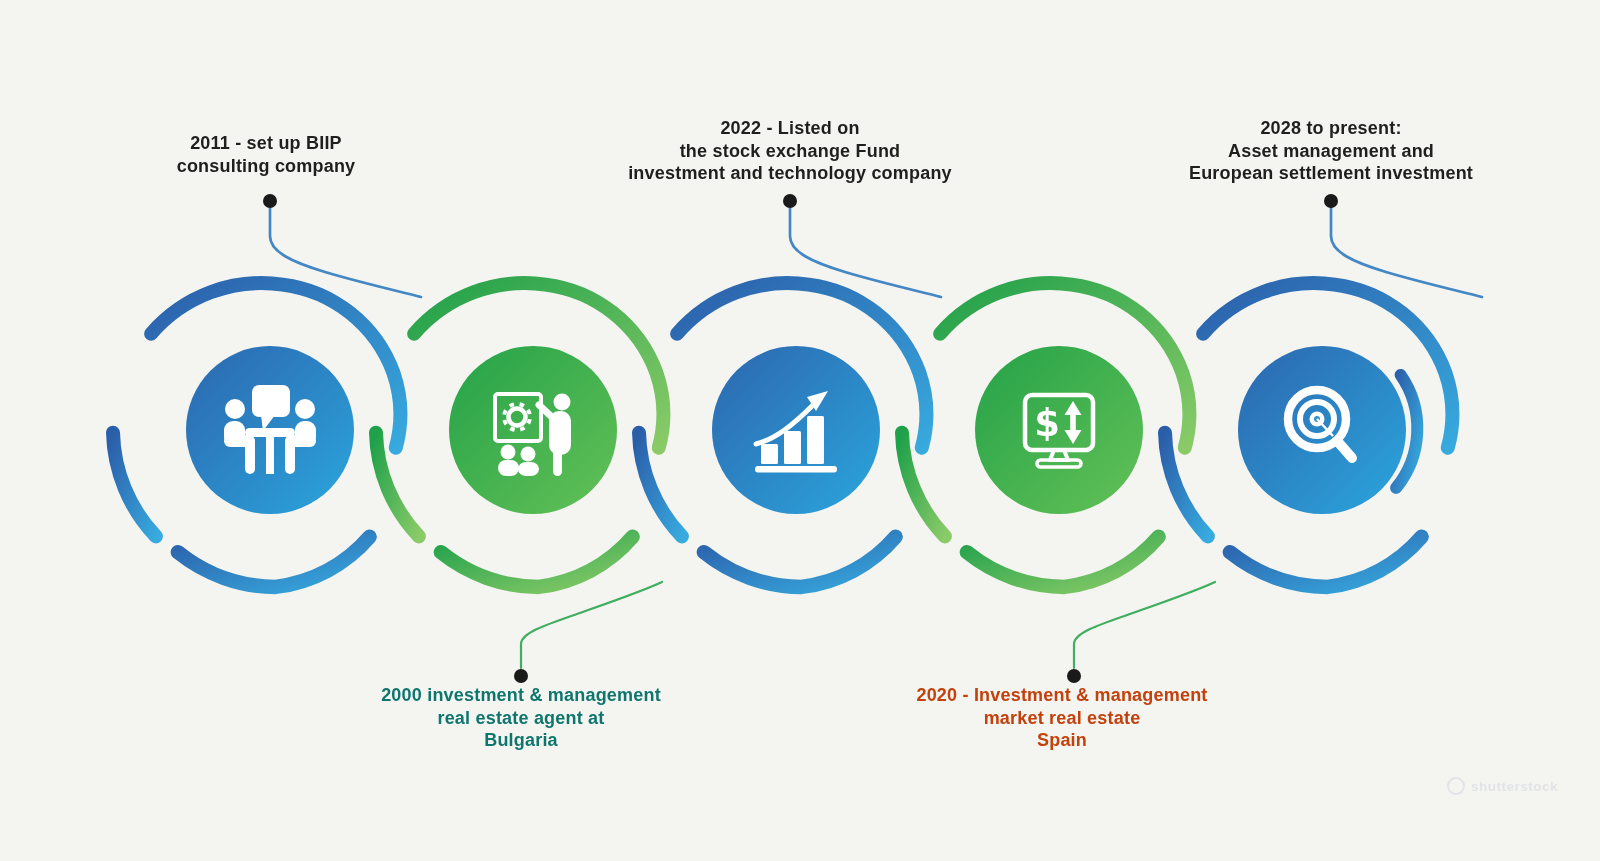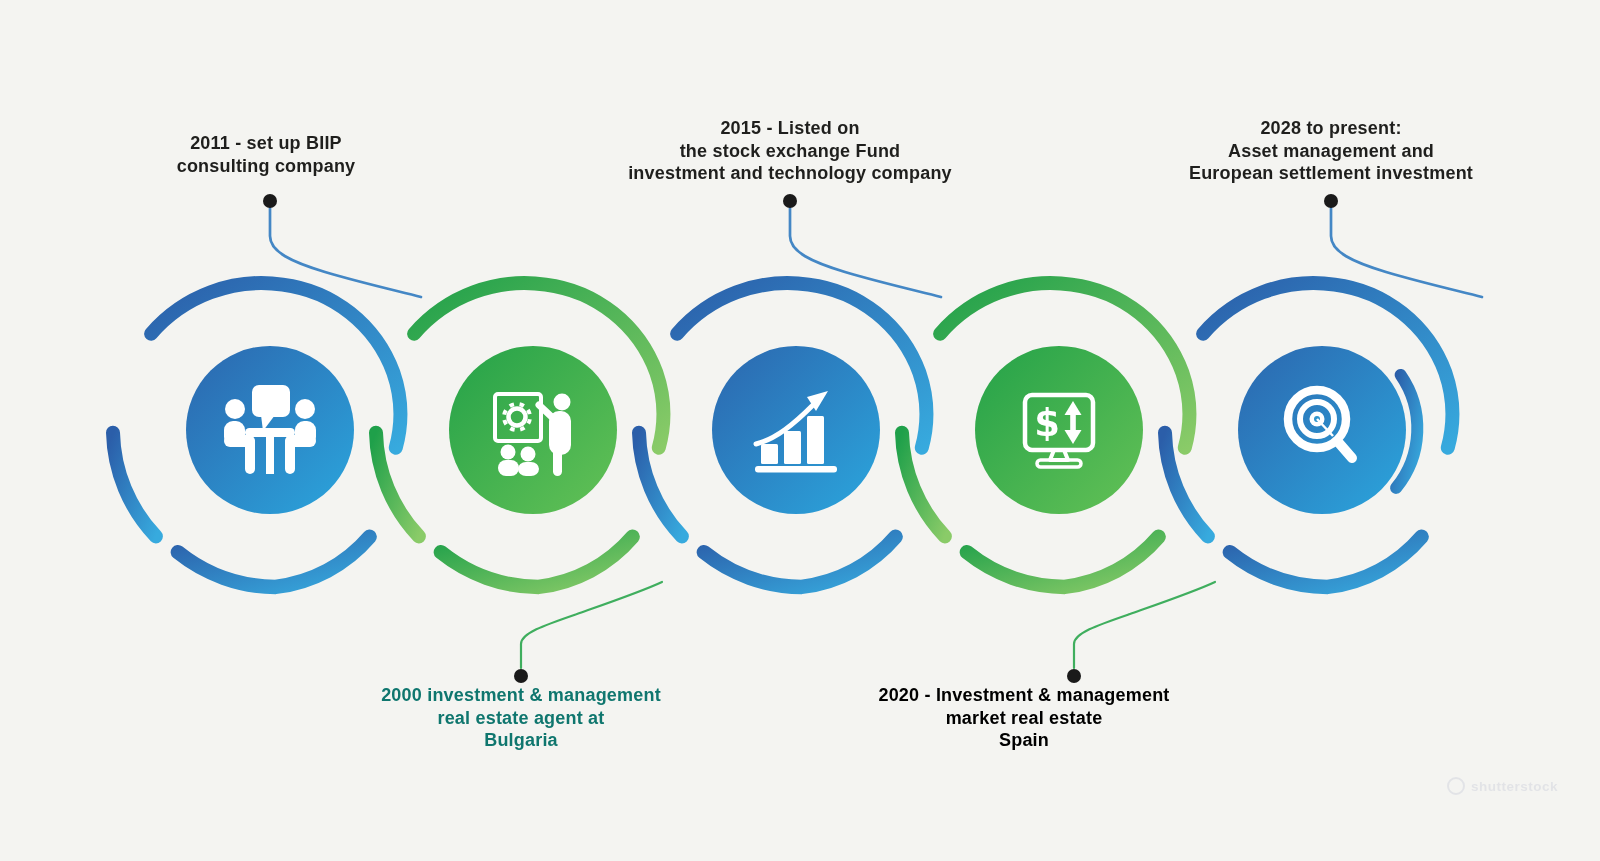--- a/index.html
+++ b/index.html
@@ -228,24 +228,24 @@
       </g>
       </g>
   </svg>
 
   <div id="labels-layer">
       <div class="node-label" style="left: 266px; top: 132px; color: rgb(31, 31, 29); text-align: center;">2011 - set up BIIP
 consulting company</div>
       <div class="node-label" style="left: 521px; top: 684px; color: #0f766e;">2000 investment &amp; management
 real estate agent at
 Bulgaria</div>
-      <div class="node-label" style="left: 790px; top: 117px; color: rgb(31, 31, 29);">2015 - Listed on
+      <div class="node-label" style="left: 790px; top: 117px; color: rgb(31, 31, 29);">2022 - Listed on
 the stock exchange Fund
 investment and technology company</div>
-      <div class="node-label" style="left: 1024px; top: 684px; color: #000000;">2020 - Investment &amp; management
+      <div class="node-label" style="left: 1062px; top: 684px; color: #c2410c;">2020 - Investment &amp; management
 market real estate
 Spain</div>
       <div class="node-label" style="left: 1331px; top: 117px; color: rgb(31, 31, 29);">2028 to present:
 Asset management and
 European settlement investment</div>
     </div>
 
   <div id="watermark">
     <span id="wm-logo"></span>
     <span>shutterstock</span>

